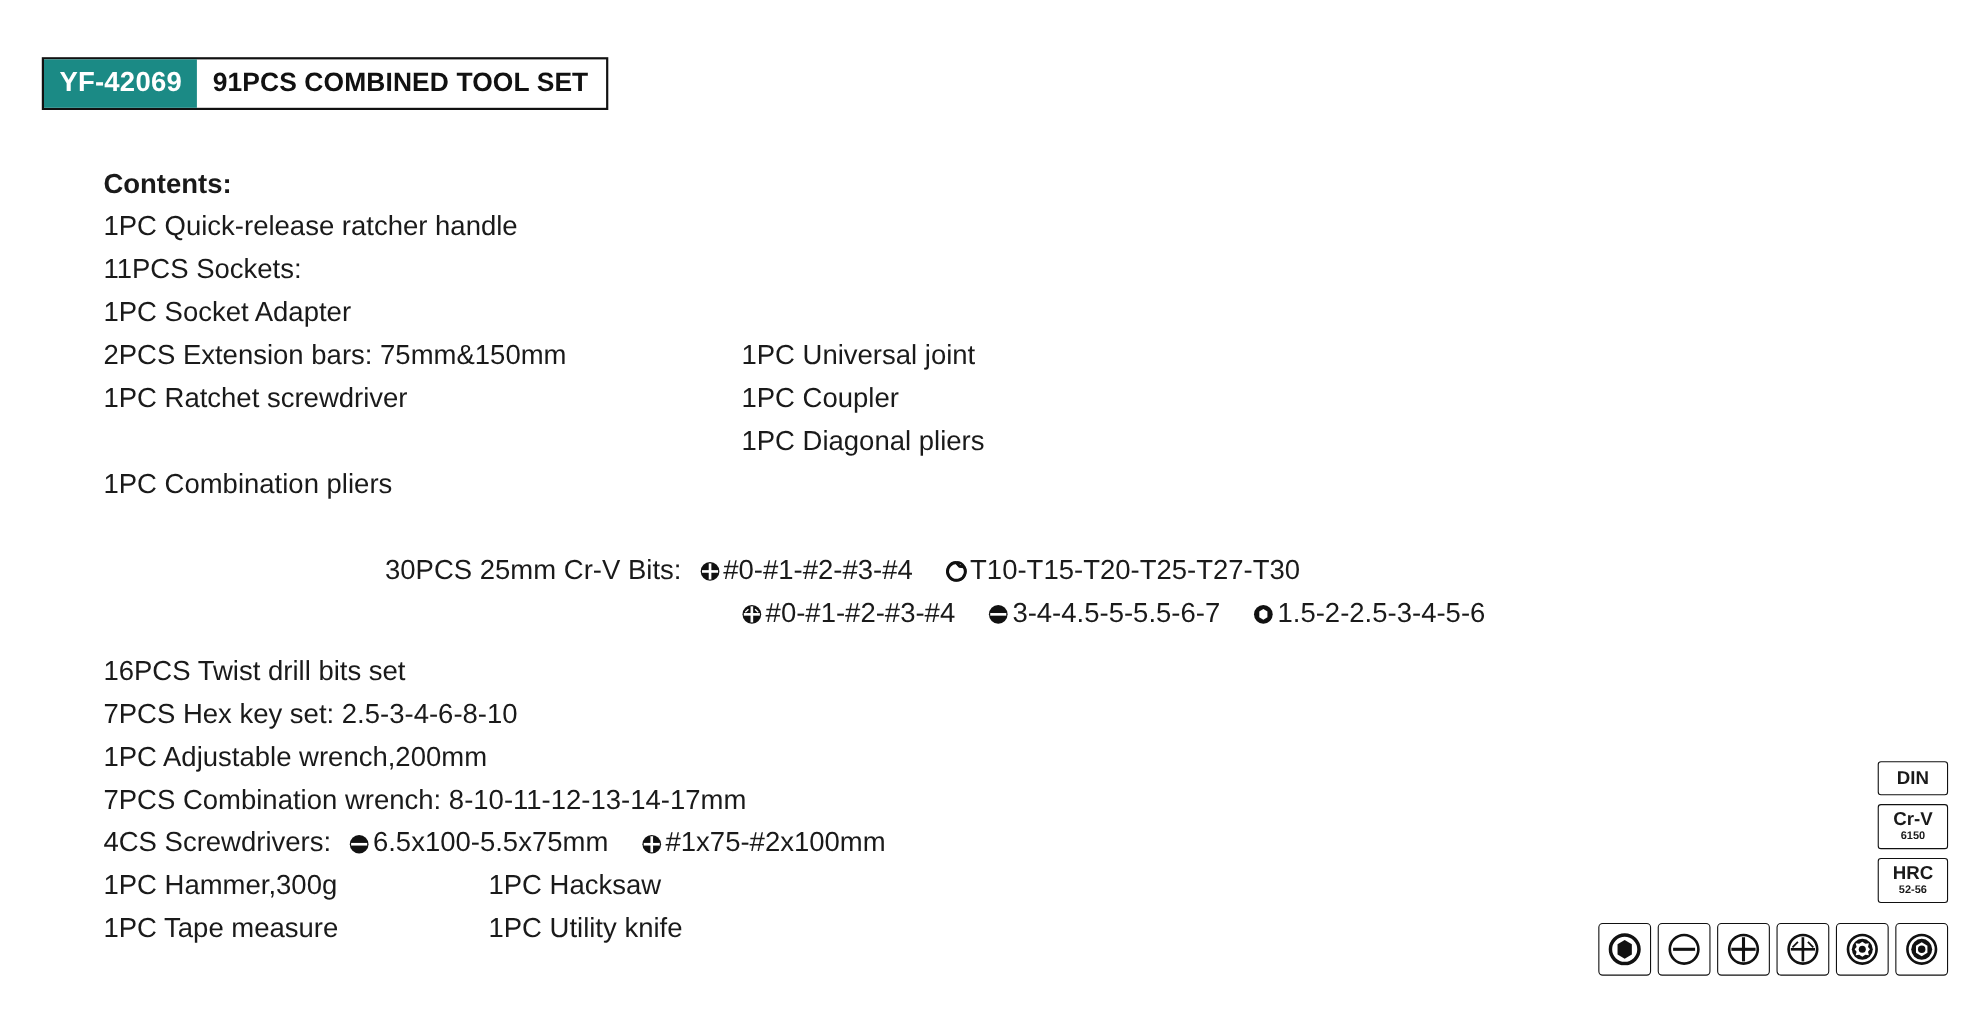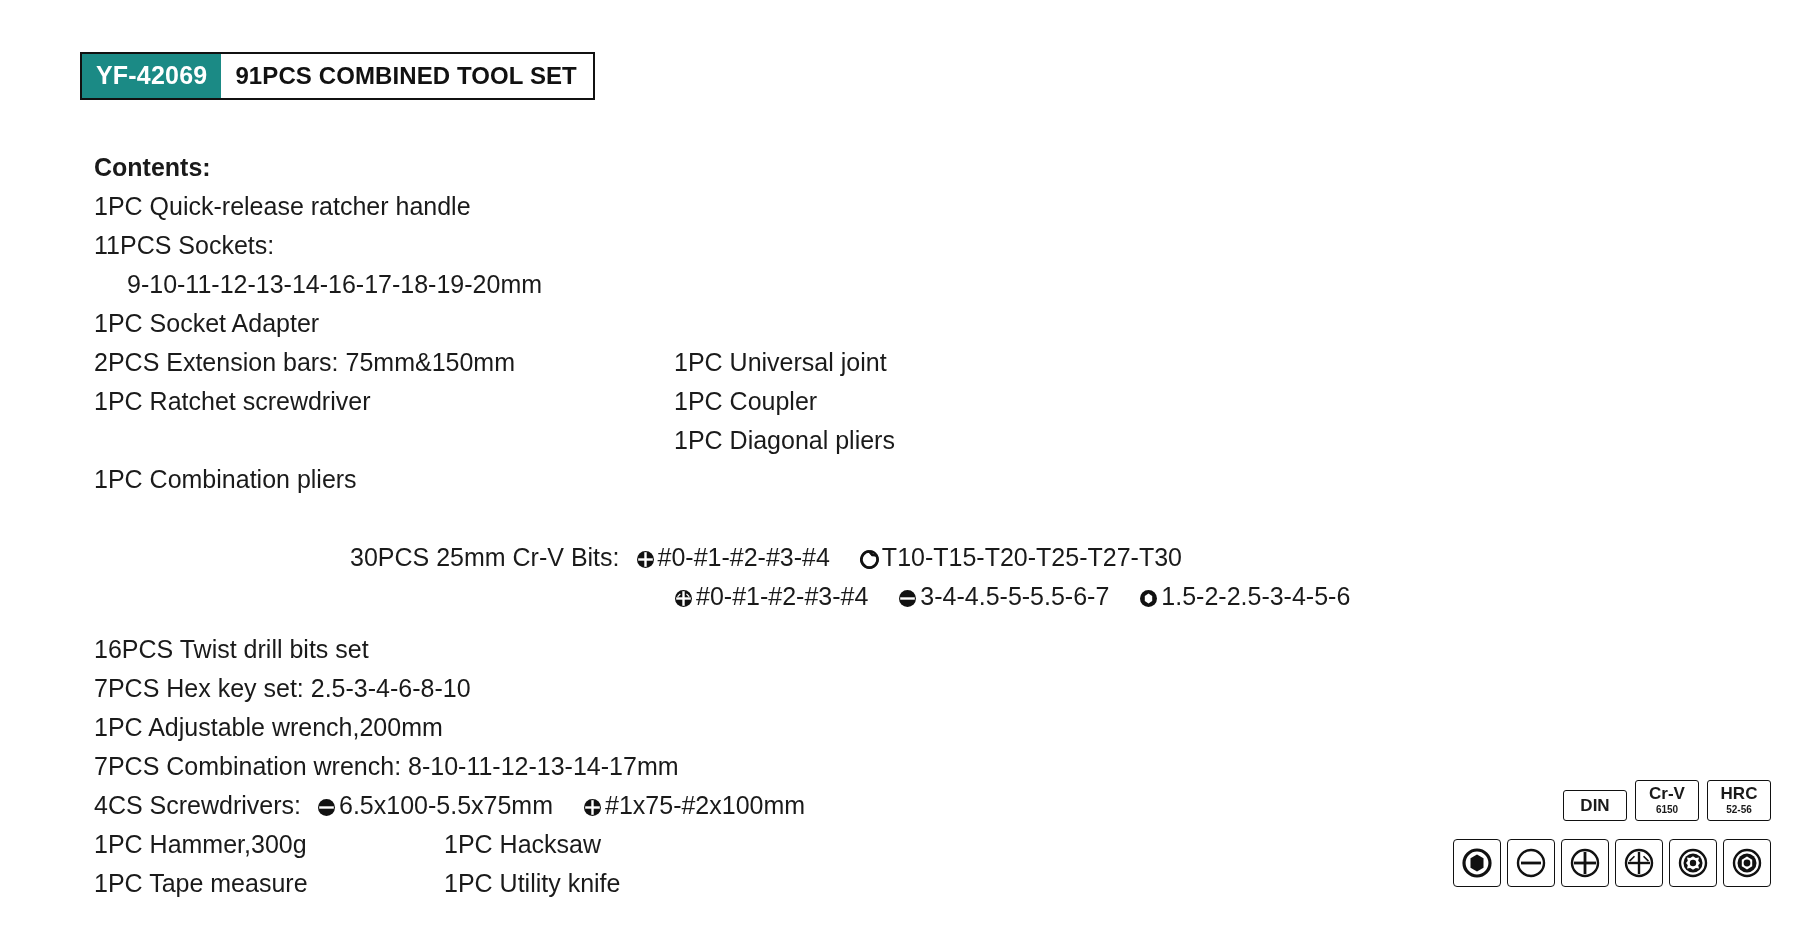--- a/index.html
+++ b/index.html
@@ -18,21 +18,20 @@
 
   
   .header {
     position: absolute;
     left: 38px;
     top: 52px;
     display: flex;
     align-items: stretch;
     border: 2px solid #111111;
     background: #ffffff;
-    margin-left: 42px;
   }
   .header .code {
     background: #1b8a85;
     color: #ffffff;
     font-weight: bold;
     font-size: 25px;
     line-height: 1;
     padding: 9px 14px 10px 14px;
     letter-spacing: 0.2px;
     display: flex;
@@ -112,20 +111,21 @@
   .seg-gap-sm { display: inline-block; width: 16px; }
 
   
   .standards {
     position: absolute;
     right: 36px;
     bottom: 108px;
     display: flex;
     align-items: flex-end;
     gap: 8px;
+    flex-direction: column;
   }
   .std-box {
     border: 1.5px solid #111111;
     border-radius: 3px;
     min-width: 50px;
     padding: 4px 6px 3px 6px;
     text-align: center;
     background: #fff;
   }
   .std-box .l1 {
@@ -174,23 +174,20 @@
     <span class="col1">Contents:</span>
   </div>
 
   <div class="line">
     <span class="col1">1PC Quick-release ratcher handle</span>
   </div>
   <div class="line">
     <span class="col1">11PCS Sockets:</span>
   </div>
   <div class="line">
-    <span class="col-indent">9-10-11-12-13-14-16-17-18-19-20mm</span>
-  </div>
-  <div class="line">
     <span class="col1">1PC Socket Adapter</span>
   </div>
   <div class="line">
     <span class="col1">2PCS Extension bars: 75mm&amp;150mm</span>
     <span class="col2">1PC Universal joint</span>
   </div>
   <div class="line">
     <span class="col1">1PC Ratchet screwdriver</span>
     <span class="col2">1PC Coupler</span>
   </div>

